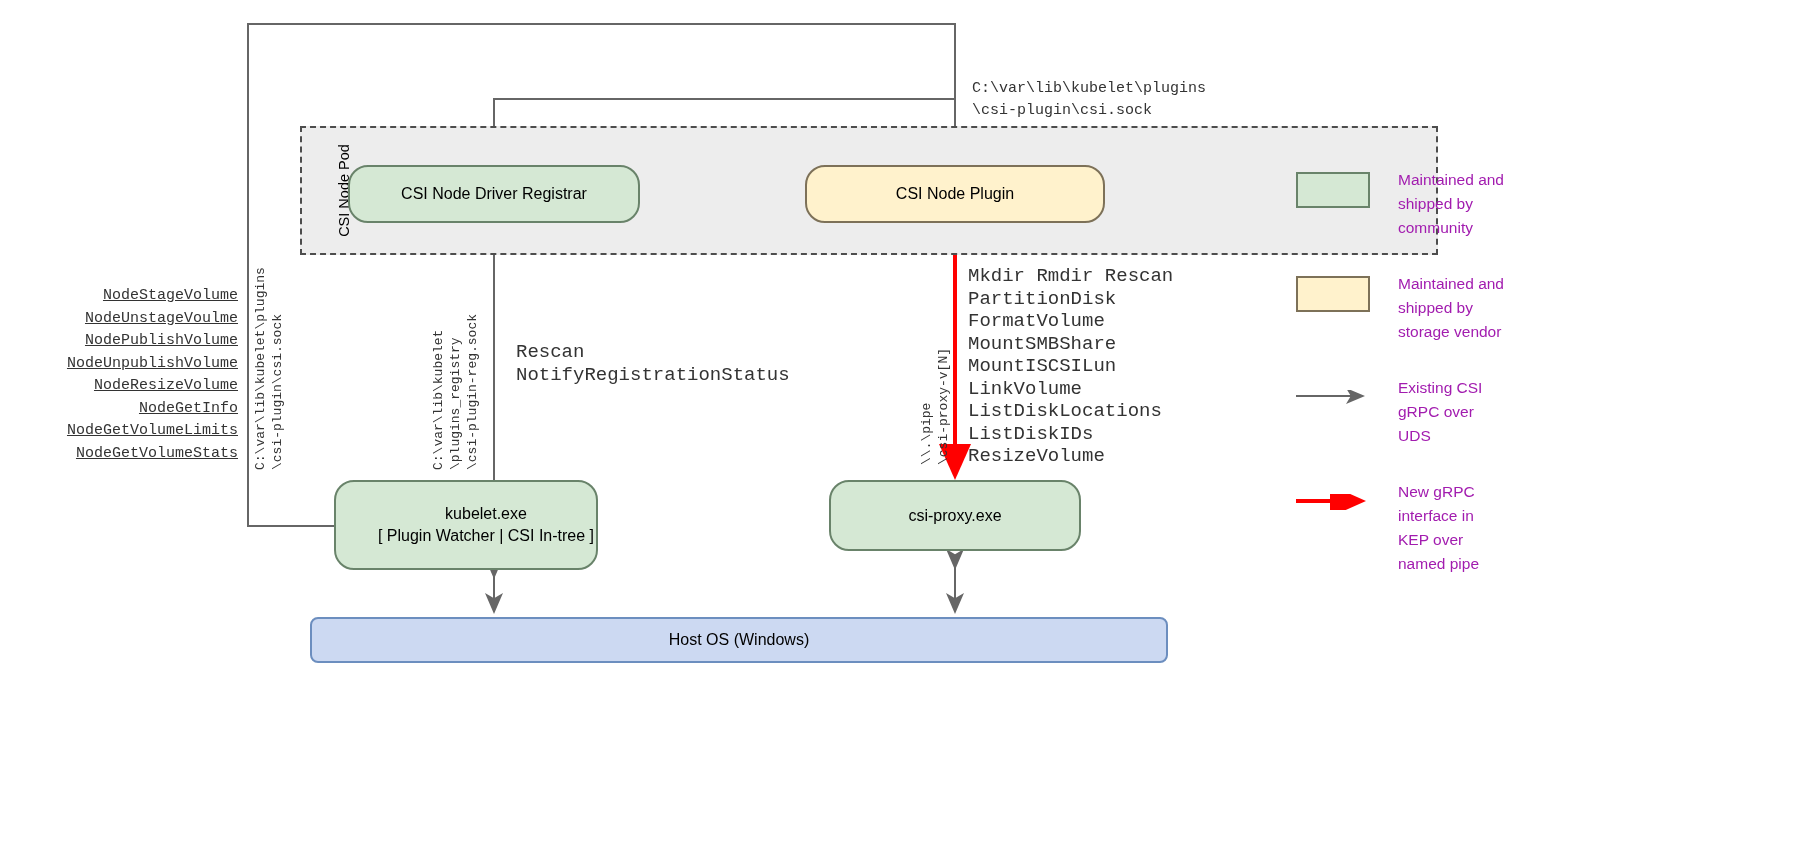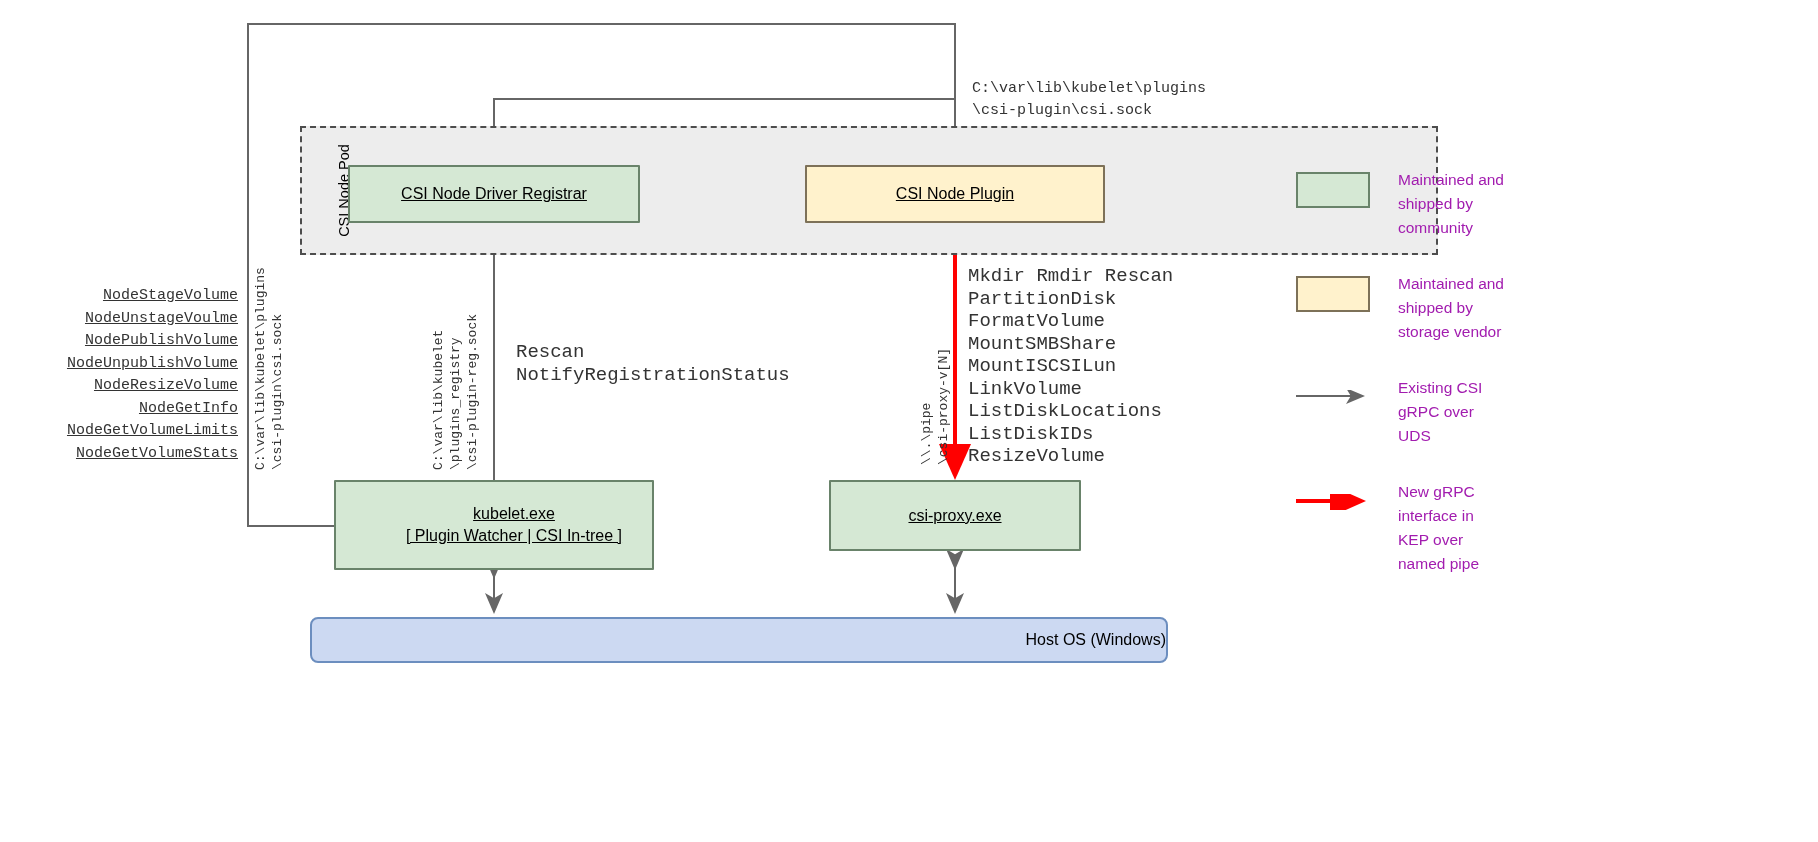--- a/index.html
+++ b/index.html
@@ -48,46 +48,45 @@
     display: flex;
     align-items: center;
     justify-content: center;
     white-space: nowrap;
   }
 
   
   .node-box {
     box-sizing: border-box;
     border: 2px solid #666666;
-    border-radius: 1px;
+    border-radius: 20px;
     display: flex;
     flex-direction: column;
     align-items: center;
     justify-content: center;
     text-align: left;
     font-size: 16px;
     line-height: 1.35;
     color: #000000;
-    text-decoration: underline;
   }
   .green { background: #d5e8d4; border-color: #69836a; }
   .yellow { background: #fff2cc; border-color: #7d7158; }
   .blue {
     background: #ccd9f2;
     border: 2px solid #6c8ebf;
     border-radius: 8px;
   }
 
   #box-registrar { left: 348px; top: 165px; width: 292px; height: 58px; }
   #box-nodeplugin { left: 805px; top: 165px; width: 300px; height: 58px; }
-  #box-kubelet   { left: 334px; top: 480px; width: 320px; height: 90px; padding-left: 40px; }
+  #box-kubelet   { left: 334px; top: 480px; width: 264px; height: 90px; padding-left: 40px; }
   #box-csiproxy  { left: 829px; top: 480px; width: 252px; height: 71px; }
   #box-hostos {
     left: 310px; top: 617px; width: 858px; height: 46px;
-    display: flex; align-items: center; justify-content: flex-end;
+    display: flex; align-items: center; justify-content: center;
     font-size: 16px; box-sizing: border-box;
   }
 
   
   .txt-mono-right {
     font-size: 15px;
     line-height: 22.5px;
     text-align: right;
     white-space: pre;
   }

